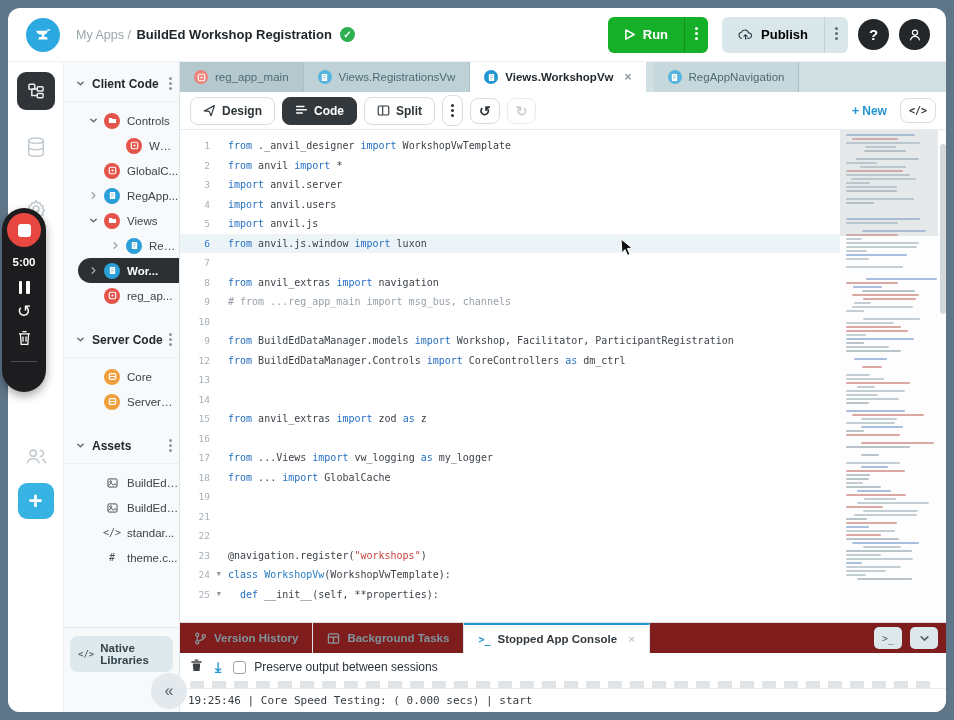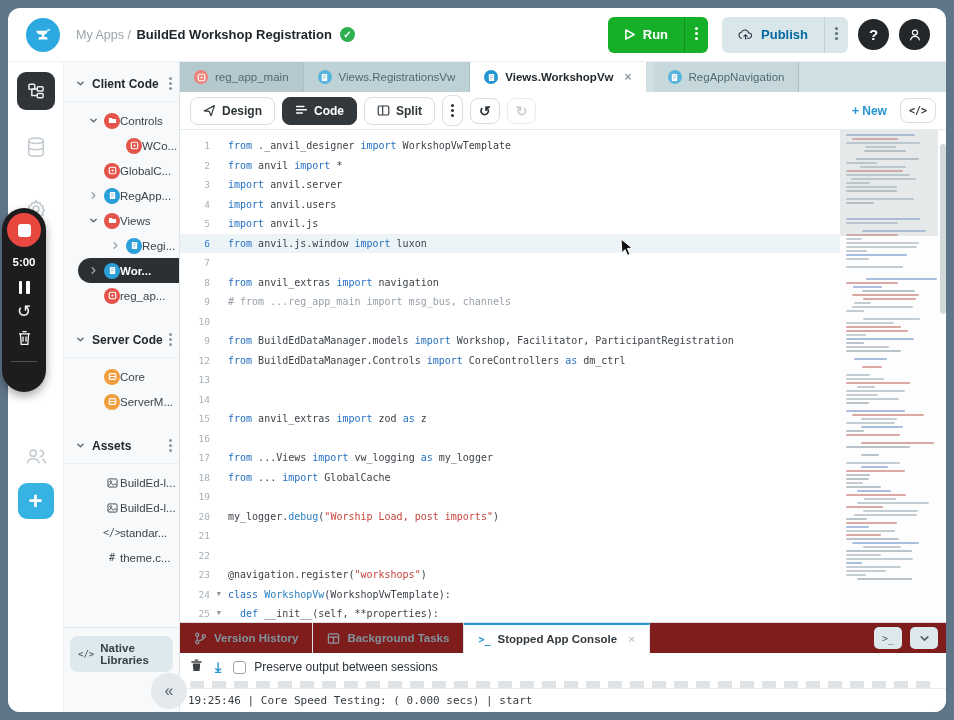--- a/index.html
+++ b/index.html
@@ -14,21 +14,21 @@
   .logo { width:34px; height:34px; border-radius:50%; background:#2da9e1; display:flex; align-items:center; justify-content:center; margin-right:16px; }
   .crumb { font-size:12.5px; color:#9aa5ab; }
   .crumb b { color:#20262b; font-size:13px; margin-left:2px; }
   .verified { width:15px; height:15px; border-radius:50%; background:#2eb050; color:#fff; font-size:10px;
               display:inline-flex; align-items:center; justify-content:center; margin-left:8px; font-weight:bold; }
   .hdr .spacer { flex:1; }
   .splitbtn { display:flex; border-radius:6px; overflow:hidden; font-size:13px; font-weight:bold; margin-left:14px; }
   .run { background:#16b028; color:#fff; }
   .run .seg1 { padding:8px 16px; display:flex; gap:8px; align-items:center; }
   .run .seg2 { padding:8px 10px; border-left:1px solid rgba(0,0,0,.18); }
-  .pub { background:#d9e6ea; color:#0369a1; }
+  .pub { background:#d9e6ea; color:#000000; }
   .pub .seg1 { padding:8px 16px; display:flex; gap:8px; align-items:center; }
   .pub .seg2 { padding:8px 10px; border-left:1px solid #c2d3d8; color:#5d7078; }
   .kebab { display:inline-block; width:3px; }
   .kebab i, .kebab b { display:block; width:3px; height:3px; border-radius:50%; background:currentColor; margin:2px 0; }
   .circbtn { width:31px; height:31px; border-radius:50%; background:#242729; color:#fff; display:flex; align-items:center;
              justify-content:center; font-size:15px; font-weight:bold; margin-left:10px; }
 
   
   .main { flex:1; display:flex; min-height:0; }
 
@@ -44,21 +44,21 @@
   .explorer { flex:0 0 116px; background:#f7f9fa; border-right:1px solid #dde6ea; position:relative;
               display:flex; flex-direction:column; font-size:11.5px; color:#3c454b; overflow:hidden; }
   .exp-scroll { flex:1; padding-top:4px; overflow:hidden; }
   .sec-head { display:flex; align-items:center; padding:9px 4px 9px 12px; font-weight:bold; font-size:12px; color:#22292e;
               border-bottom:1px solid #eceff1; background:#f7f9fa; }
   .sec-head .t { flex:1; margin-left:7px; white-space:nowrap; overflow:hidden; }
   .sec-head .dots { color:#55606656; letter-spacing:0; padding:0 6px; color:#8d979d; }
   .sec-body { padding:6px 0 14px 0; }
   .titem { display:flex; align-items:center; height:25px; position:relative; white-space:nowrap; }
   .titem .exp { position:absolute; width:10px; display:flex; }
-  .titem .lbl { overflow:hidden; text-overflow:ellipsis; }
+  .titem .lbl { margin-left:7px; overflow:hidden; text-overflow:ellipsis; }
   .ci { width:16px; height:16px; border-radius:50%; display:inline-flex; align-items:center; justify-content:center; flex:0 0 16px; }
   .gi { width:16px; display:inline-flex; justify-content:center; color:#4c565c; font-size:10px; flex:0 0 16px; font-family:"DejaVu Sans Mono",monospace; }
   .titem.sel { background:#2c3033; border-radius:14px 0 0 14px; color:#fff; font-weight:bold; margin-left:14px; }
   .titem.sel .lbl { color:#fff; }
   .exp-bottom { border-top:1px solid #e4e9eb; padding:8px 6px 40px 6px; }
   .natlib { background:#dde9ec; border-radius:8px; display:flex; align-items:center; gap:6px; padding:6px 8px;
             font-size:11.5px; font-weight:bold; color:#33424a; }
   .natlib .g { font-family:"DejaVu Sans Mono",monospace; font-size:9px; color:#51626b; }
   .collapse-btn { position:absolute; left:143px; top:660px; width:36px; height:36px; border-radius:50%;
                   background:#e3e9ec; color:#51626b; font-size:16px; display:flex; align-items:center; justify-content:center; z-index:6; }
@@ -561,24 +561,20 @@
               <span class="ln">17</span>
               <span class="ct"><span class="tk-k">from</span><span class="tk-p"> ...Views </span><span class="tk-k">import</span><span class="tk-p"> vw_logging </span><span class="tk-k">as</span><span class="tk-p"> my_logger</span></span>
             </div>
             <div class="crow">
               <span class="ln">18</span>
               <span class="ct"><span class="tk-k">from</span><span class="tk-p"> ... </span><span class="tk-k">import</span><span class="tk-p"> GlobalCache</span></span>
             </div>
             <div class="crow">
               <span class="ln">19</span>
               <span class="ct"></span>
-            </div>
-            <div class="crow">
-              <span class="ln">20</span>
-              <span class="ct"><span class="tk-p">my_logger.</span><span class="tk-f">debug</span><span class="tk-p">(</span><span class="tk-s">"Worship Load, post imports"</span><span class="tk-p">)</span></span>
             </div>
             <div class="crow">
               <span class="ln">21</span>
               <span class="ct"></span>
             </div>
             <div class="crow">
               <span class="ln">22</span>
               <span class="ct"></span>
             </div>
             <div class="crow">

